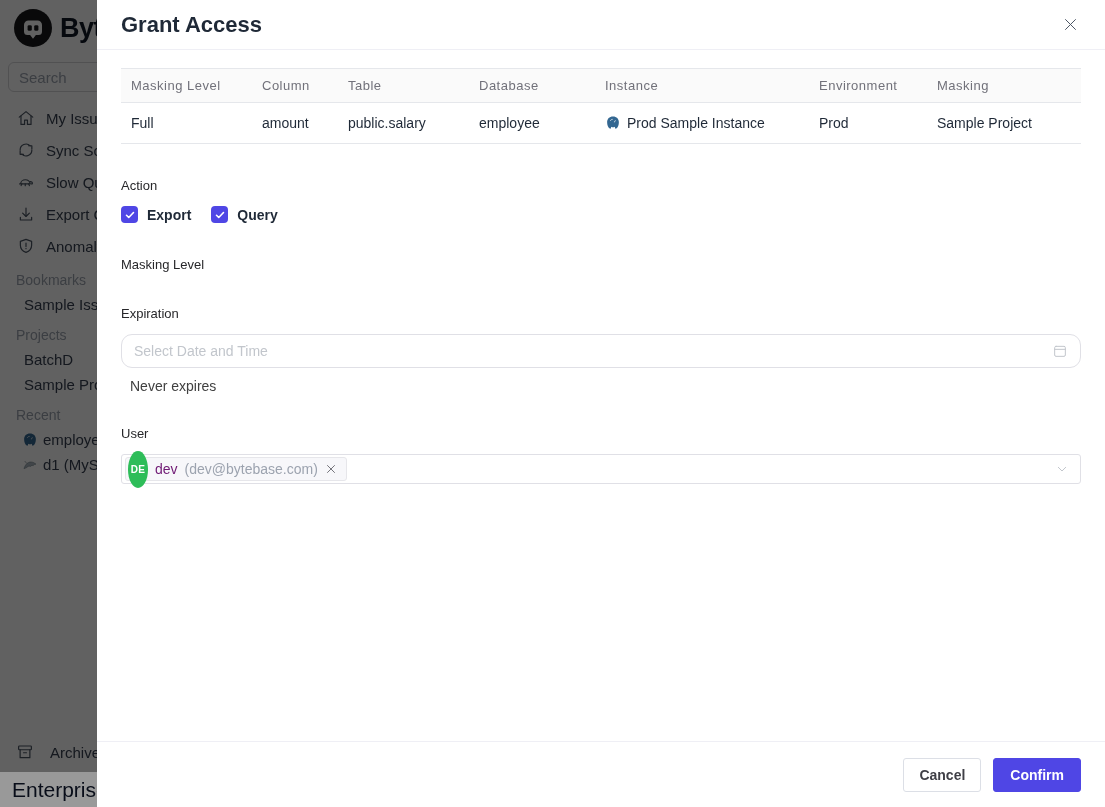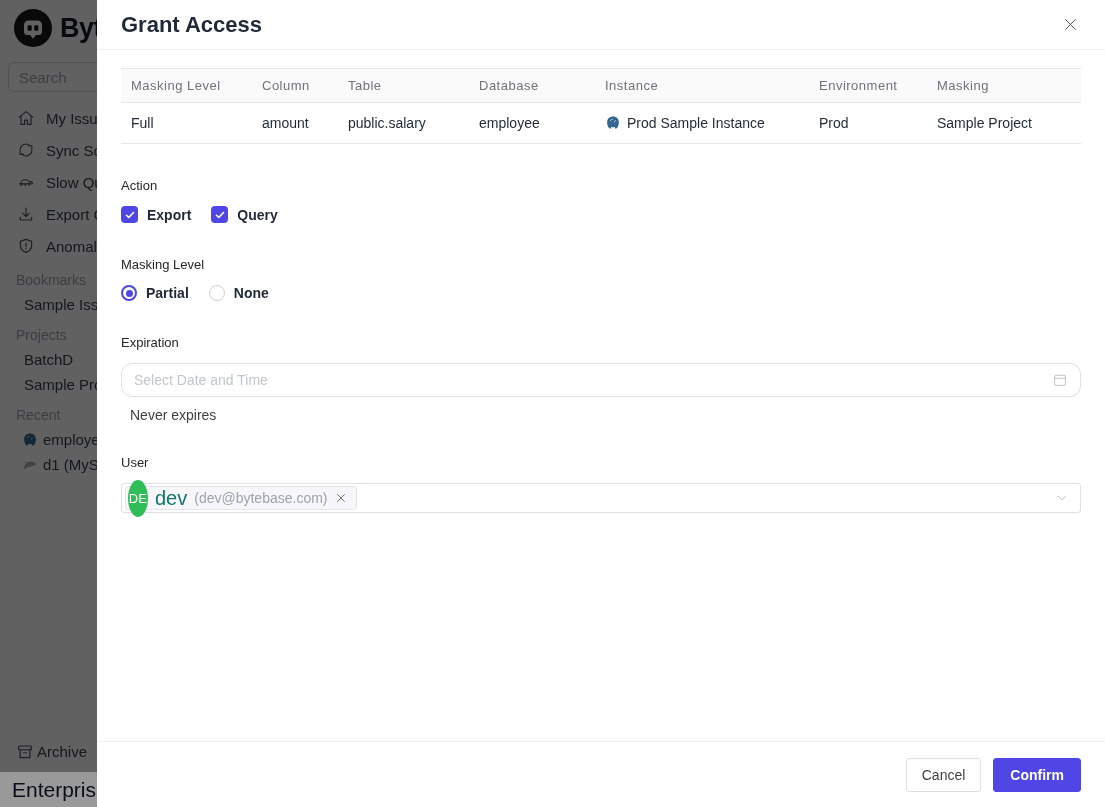--- a/index.html
+++ b/index.html
@@ -15,21 +15,21 @@
   .brand { font-size:27px; font-weight:700; color:#111827; letter-spacing:-0.5px; white-space:nowrap; }
   .search-box { margin:8px 8px 10px 8px; width:200px; height:30px; border:1px solid #d4d4d8; border-radius:6px; display:flex; align-items:center; padding:0 10px; background:#fff; }
   .search-box input { border:none; outline:none; width:100%; font-size:15px; color:#374151; background:transparent; font-family:inherit; }
   .search-box input::placeholder { color:#9ca3af; }
   .nav-item { display:flex; align-items:center; gap:11px; height:32px; padding-left:17px; font-size:15px; color:#374151; white-space:nowrap; cursor:pointer; }
   .nav-item svg { width:18px; height:18px; stroke:#4b5563; fill:none; stroke-width:1.6; stroke-linecap:round; stroke-linejoin:round; flex:0 0 auto; }
   .side-label { padding:10px 0 4px 16px; font-size:14px; color:#9ca3af; white-space:nowrap; }
   .side-sub { display:flex; align-items:center; gap:5px; height:25px; padding-left:24px; font-size:15px; color:#374151; white-space:nowrap; cursor:pointer; }
   .side-sub.with-icon { padding-left:22px; }
   .side-sub svg { width:16px; height:16px; flex:0 0 auto; }
-  .archive-row { position:absolute; top:743px; left:16px; display:flex; gap:3px; font-size:15px; color:#374151; white-space:nowrap; cursor:pointer; }
+  .archive-row { position:absolute; top:743px; left:16px; display:flex; align-items:center; gap:16px; font-size:15px; color:#374151; white-space:nowrap; cursor:pointer; }
   .archive-row svg { width:18px; height:18px; stroke:#4b5563; fill:none; stroke-width:1.6; stroke-linecap:round; stroke-linejoin:round; }
   .plan-row { position:absolute; top:778px; left:12px; font-size:21px; color:#0f172a; white-space:nowrap; }
 
   
   .overlay-main { position:absolute; left:0; top:0; width:97px; height:772px; background:rgba(0,0,0,0.62); z-index:2; }
   .overlay-foot { position:absolute; left:0; top:772px; width:97px; height:35px; background:rgba(0,0,0,0.40); z-index:2; }
 
   
   .modal { position:absolute; left:97px; top:0; width:1008px; height:807px; background:#fff; z-index:3; display:flex; flex-direction:column; }
   .modal-header { height:50px; flex:0 0 auto; display:flex; align-items:center; justify-content:space-between; padding:0 24px; border-bottom:1px solid #efeff5; }
@@ -56,29 +56,29 @@
   .radio.off { border:1.5px solid #cdd0d6; }
 
   .nb-input { margin-top:0; height:34px; border:1px solid #e0e0e6; border-radius:11px; display:flex; align-items:center; padding:0 12px; background:#fff; }
   .nb-input input { flex:1; border:none; outline:none; font-size:14px; color:#333639; background:transparent; font-family:inherit; }
   .nb-input input::placeholder { color:#c2c6cc; }
   .nb-input svg, .nb-select .chev { width:16px; height:16px; stroke:#c2c6cc; fill:none; stroke-width:1.5; stroke-linecap:round; stroke-linejoin:round; flex:0 0 auto; }
   .note { margin-top:10px; font-size:14px; color:#404040;margin-left:9px; }
 
   .nb-select { height:30px; border:1px solid #e0e0e6; border-radius:3px; display:flex; align-items:center; padding:0 10px 0 3px; background:#fff; cursor:pointer; }
   .user-tag { display:flex; align-items:center; height:24px; background:#f7f7fa; border:1px solid #e6e6ea; border-radius:3px; padding:0 8px 0 2px; gap:7px; }
-  .avatar { width:20px; height:37px; border-radius:50%; background:var(--green); color:#fff; font-size:13px; font-weight:400; display:flex; align-items:center; justify-content:center; letter-spacing:0.2px; }
-  .user-name { font-size:20px; color:#0f766e; }
+  .avatar { width:20px; height:37px; border-radius:50%; background:var(--green); color:#fff; font-size:10px; font-weight:700; display:flex; align-items:center; justify-content:center; letter-spacing:0.2px; }
+  .user-name { font-size:14px; color:#701a75; }
   .user-email { font-size:14px; color:#9ca3af; }
   .tag-remove { width:13px; height:13px; display:flex; align-items:center; justify-content:center; cursor:pointer; }
   .tag-remove svg { width:12px; height:12px; stroke:#52525b; stroke-width:1.6; stroke-linecap:round; }
   .select-spacer { flex:1; }
 
   .modal-footer { flex:0 0 auto; height:66px; border-top:1px solid #efeff5; display:flex; align-items:center; justify-content:flex-end; gap:12px; padding:0 24px; }
-  .btn { height:34px; border-radius:3px; font-size:14px; font-family:inherit; cursor:pointer; }
+  .btn { height:34px; border-radius:3px; font-size:14px; font-family:inherit; cursor:pointer;font-weight:bold; }
   .btn-cancel { background:#fff; border:1px solid #dcdfe6; color:#3f3f46; padding:0 15px; }
   .btn-confirm { background:var(--primary); border:1px solid var(--primary); color:#fff; font-weight:700; padding:0 16px; }
 </style>
 </head>
 <body>
 
 <div class="stage">
 
   <div class="sidebar">
     <div class="sidebar-inner">
@@ -251,32 +251,20 @@
                   <path d="M5 12.5l4.5 4.5L19 7"></path>
                 </svg>
               </span>
             <span class="opt-label">Query</span>
           </label>
         </div>
       </div>
 
       <div class="section">
         <div class="section-title">Masking Level</div>
-        <div class="options-row">
-          <label class="opt">
-            <span class="radio">
-                <span class="dot"></span>
-              </span>
-            <span class="opt-label">Partial</span>
-          </label>
-          <label class="opt">
-            <span class="radio off"></span>
-            <span class="opt-label">None</span>
-          </label>
-        </div>
       </div>
 
       <div class="section">
         <div class="section-title">Expiration</div>
         <div class="nb-input">
           <input type="text" placeholder="Select Date and Time" style="">
           <svg viewBox="0 0 24 24">
               <rect x="4" y="5" width="16" height="15" rx="2"></rect>
               <path d="M4 9.5h16"></path>
             </svg>

